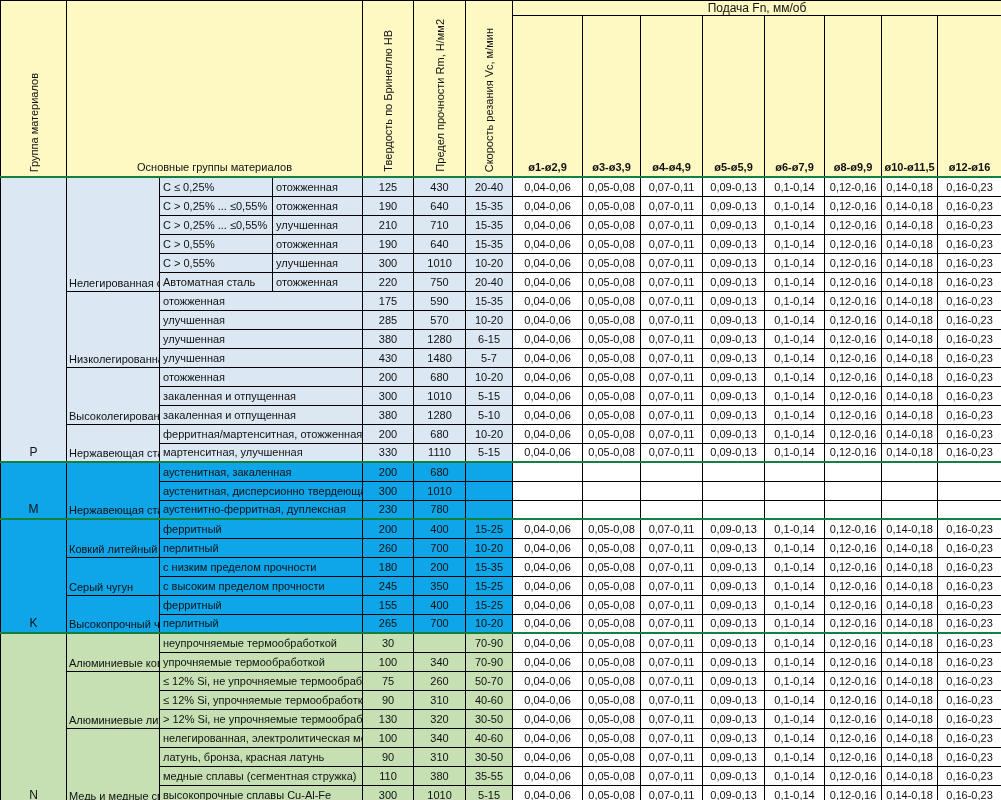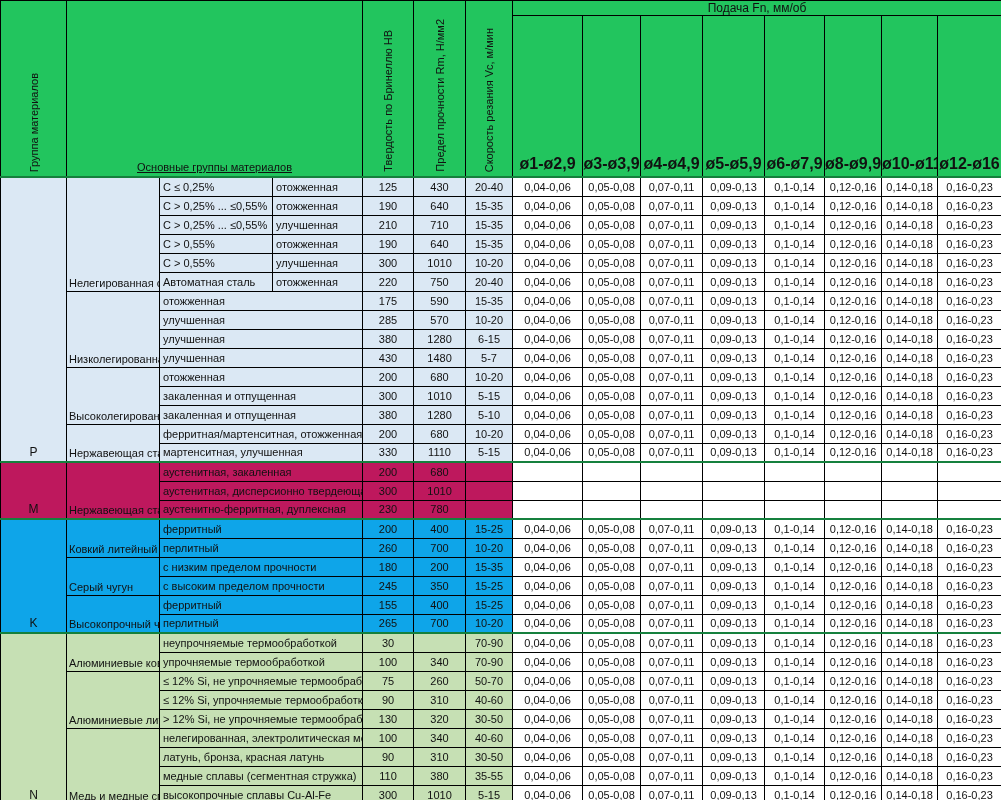--- a/index.html
+++ b/index.html
@@ -1,32 +1,32 @@
 <!DOCTYPE html>
 <html><head>
 <meta charset="utf-8">
 <style>
   html,body{margin:0;padding:0;background:#fff;width:1001px;height:800px;overflow:hidden;}
   body{font-family:"Liberation Sans","DejaVu Sans",sans-serif;color:#111;}
   table{border-collapse:collapse;table-layout:fixed;width:1001px;}
   td,th{border:1px solid #000;font-weight:normal;font-size:11px;overflow:hidden;white-space:nowrap;padding:0;}
-  thead th{background:#22c55e;}
+  thead th{background:#fef9c3;}
   th.h-vert{vertical-align:bottom;text-align:center;padding-bottom:4px;}
   .vtext{writing-mode:vertical-rl;transform:rotate(180deg);white-space:nowrap;margin:0 auto;font-size:11px;}
-  th.h-main{vertical-align:bottom;text-align:center;padding-bottom:3px;text-decoration:underline;}
+  th.h-main{vertical-align:bottom;text-align:center;padding-bottom:3px;}
   th.h-feed-title{height:14px;text-align:center;font-size:12px;vertical-align:middle;}
-  tr.diam-row th{height:157px;vertical-align:bottom;text-align:center;font-weight:bold;font-size:16px;padding-bottom:3px;}
+  tr.diam-row th{height:157px;vertical-align:bottom;text-align:center;font-weight:bold;font-size:11px;padding-bottom:3px;}
   tbody tr{height:19px;}
   tbody td{text-align:center;vertical-align:middle;}
   td.cell-material,td.cell-state{text-align:left;padding-left:3px;}
   td.cell-family{text-align:left;padding-left:2px;vertical-align:bottom;padding-bottom:2px;}
   td.cell-group{vertical-align:bottom;text-align:center;font-size:12px;padding-bottom:2px;}
   tr.section-start td{border-top:2px solid #15803d;}
   tr.sec-P td.tinted{background:#DBE8F4;}
-  tr.sec-M td.tinted{background:#be185d;}
+  tr.sec-M td.tinted{background:#0ea5e9;}
   tr.sec-K td.tinted{background:#0ea5e9;}
   tr.sec-N td.tinted{background:#C6E0B4;}
   td.cell-feed{background:#fff;}
 </style>
 </head>
 <body>
 
 <table>
   <colgroup>
     <col style="width:66px">

